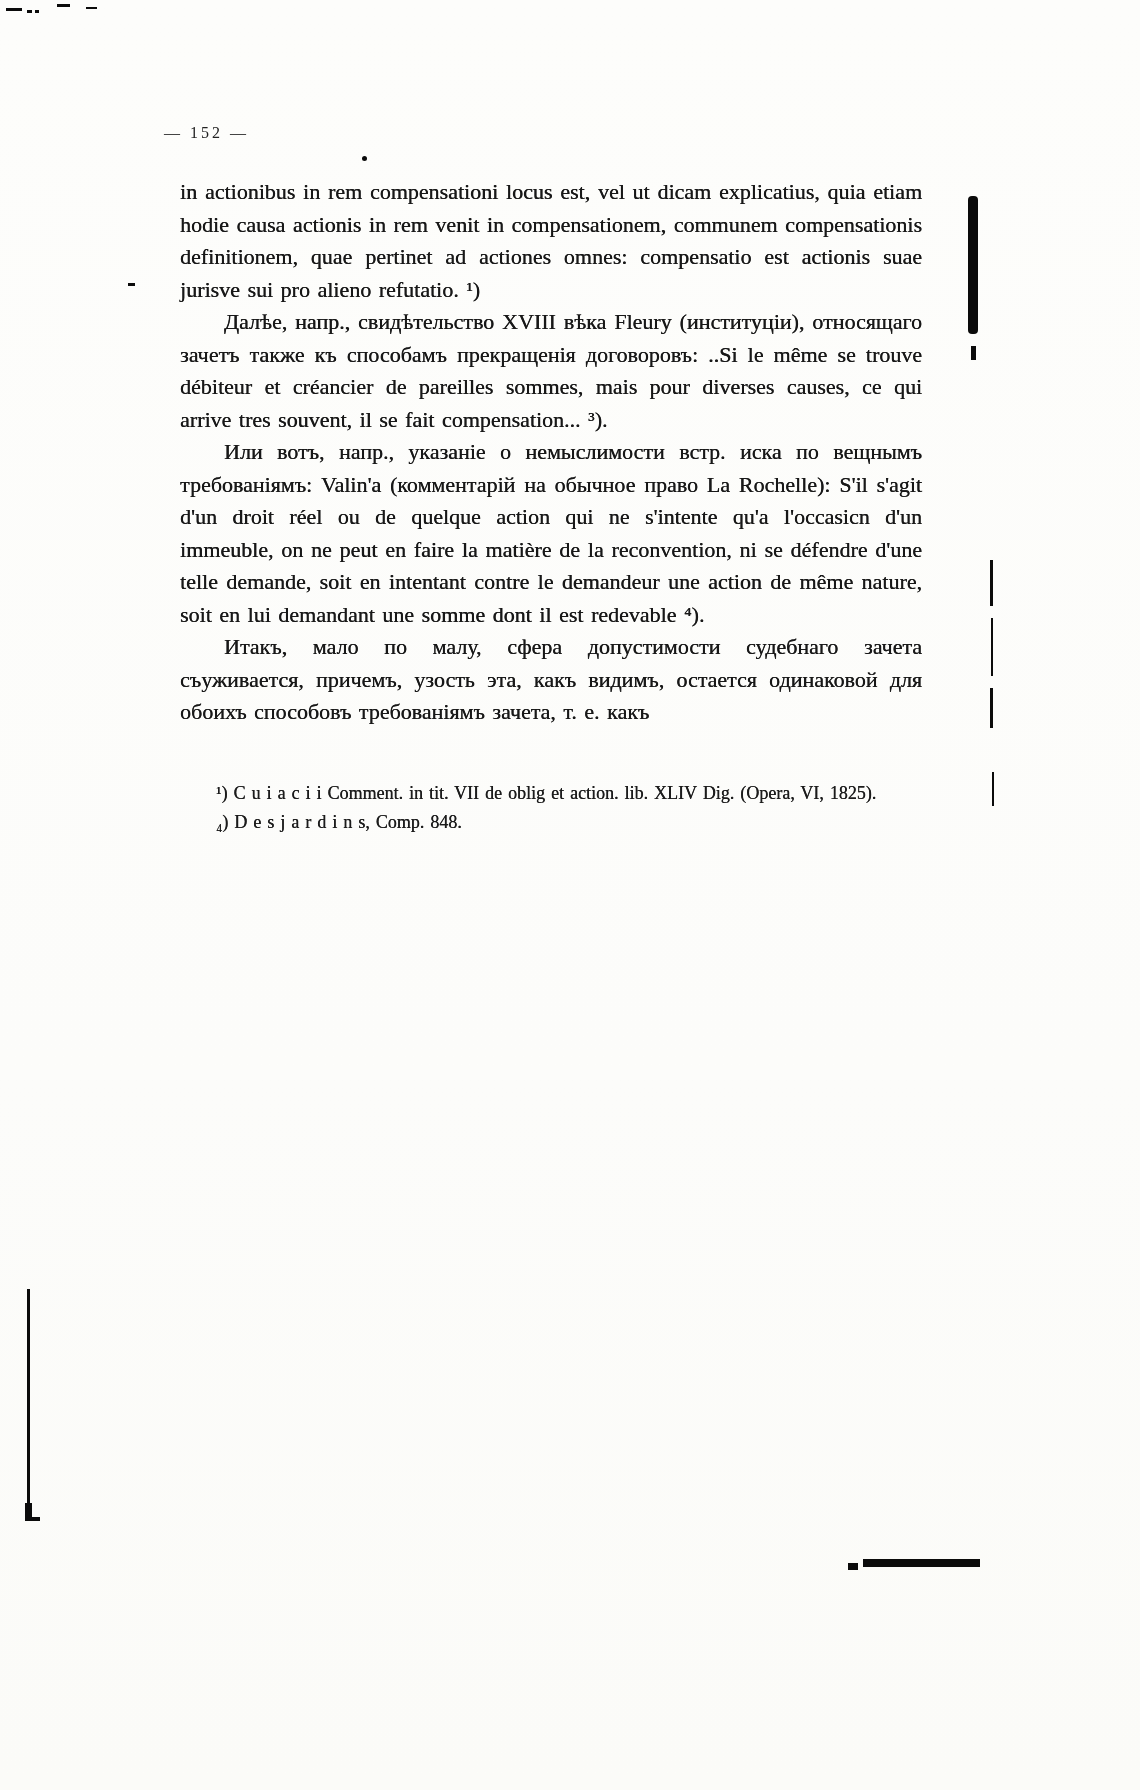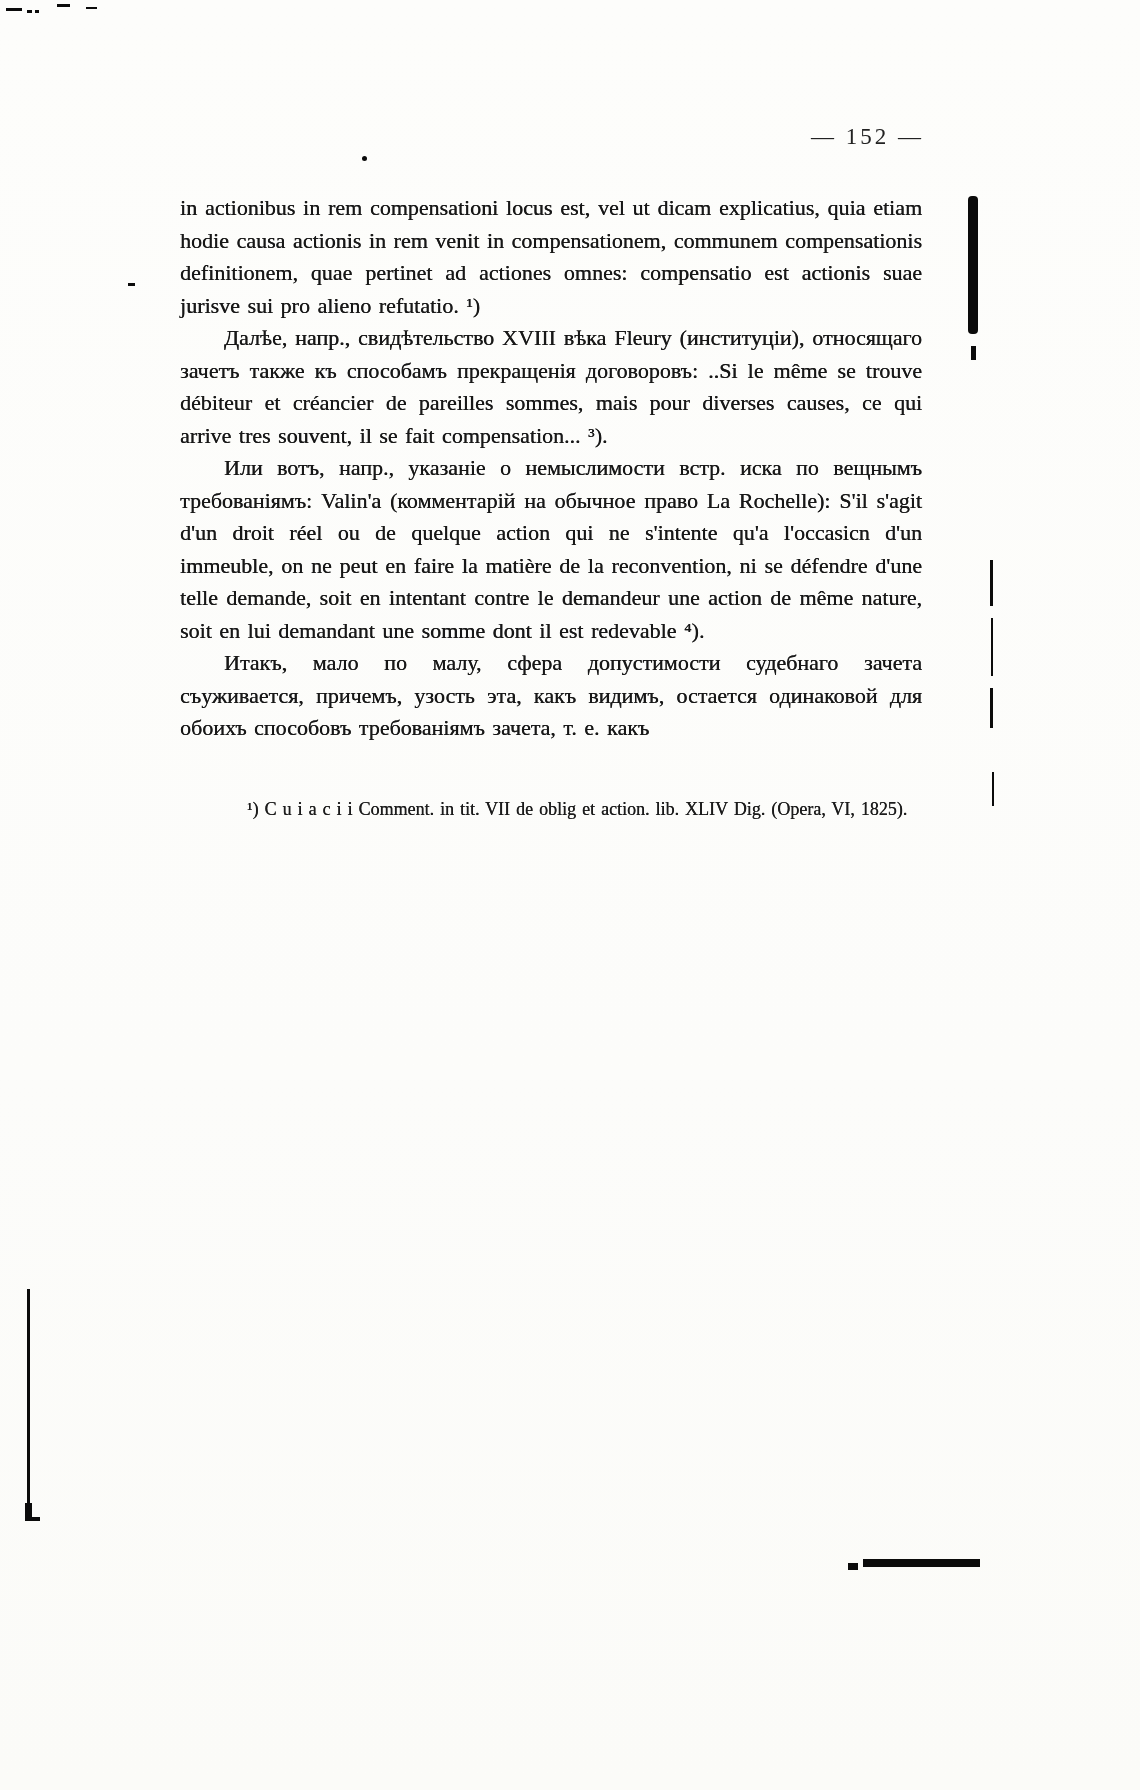--- a/index.html
+++ b/index.html
@@ -12,50 +12,49 @@
     width: 1140px;
     height: 1790px;
     background: linear-gradient(180deg, #fdfdfb 0%, #fcfcfa 60%, #fbfbf8 100%);
     overflow: hidden;
     font-family: "Liberation Serif", "DejaVu Serif", serif;
     color: #1b1b1b;
   }
   .page-number {
     position: absolute;
     top: 124px;
-    left: 184px;
+    left: 164px;
     width: 740px;
-    text-align: right;
-    font-size: 23px;
+    text-align: left;
+    font-size: 16px;
     letter-spacing: 3px;
     color: #222;
   }
   .text-block {
     position: absolute;
-    top: 192px;
+    top: 176px;
     left: 180px;
     width: 742px;
   }
   .body-text p {
     margin: 0;
     font-size: 22px;
     line-height: 32.5px;
     text-align: justify;
     text-indent: 0;
     color: #181818;
     text-shadow: 0.3px 0 0 currentColor;
     word-spacing: 2px;
   }
   .body-text p.indent {
     text-indent: 44px;
   }
   .footnotes {
     margin-top: 50px;
     padding-left: 6px;
-    margin-left: 31px;
   }
   .footnotes p {
     margin: 0;
     font-size: 18px;
     line-height: 29px;
     text-align: justify;
     text-indent: 30px;
     color: #1c1c1c;
     text-shadow: 0.25px 0 0 currentColor;
     word-spacing: 1.5px;
@@ -95,20 +94,21 @@
 
     <div class="body-text">
       <p>in actionibus in rem compensationi locus est, vel ut dicam explicatius, quia etiam hodie causa actionis in rem venit in compensationem, communem compensationis definitionem, quae pertinet ad actiones omnes: compensatio est actionis suae jurisve sui pro alieno refutatio. ¹)</p>
       <p class="indent">Далѣе, напр., свидѣтельство XVIII вѣка Fleury (институціи), относящаго зачетъ также къ способамъ прекращенія договоровъ: ..Si le même se trouve débiteur et créancier de pareilles sommes, mais pour diverses causes, ce qui arrive tres souvent, il se fait compensation... ³).</p>
       <p class="indent">Или вотъ, напр., указаніе о немыслимости встр. иска по вещнымъ требованіямъ: Valin'a (комментарій на обычное право La Rochelle): S'il s'agit d'un droit réel ou de quelque action qui ne s'intente qu'a l'occasicn d'un immeuble, on ne peut en faire la matière de la reconvention, ni se défendre d'une telle demande, soit en intentant contre le demandeur une action de même nature, soit en lui demandant une somme dont il est redevable ⁴).</p>
       <p class="indent">Итакъ, мало по малу, сфера допустимости судебнаго зачета съуживается, причемъ, узость эта, какъ видимъ, остается одинаковой для обоихъ способовъ требованіямъ зачета, т. е. какъ</p>
     </div>
 
     <div class="footnotes">
       <p>¹) C u i a c i i Comment. in tit. VII de oblig et action. lib. XLIV Dig. (Opera, VI, 1825).</p>
+      <p>₄) D e s j a r d i n s, Comp. 848.</p>
     </div>
 
   </div>
 
   <div class="artifact a1"></div>
   <div class="artifact a2"></div>
   <div class="artifact a3"></div>
   <div class="artifact a4"></div>
   <div class="artifact a5"></div>
   <div class="artifact a6"></div>

